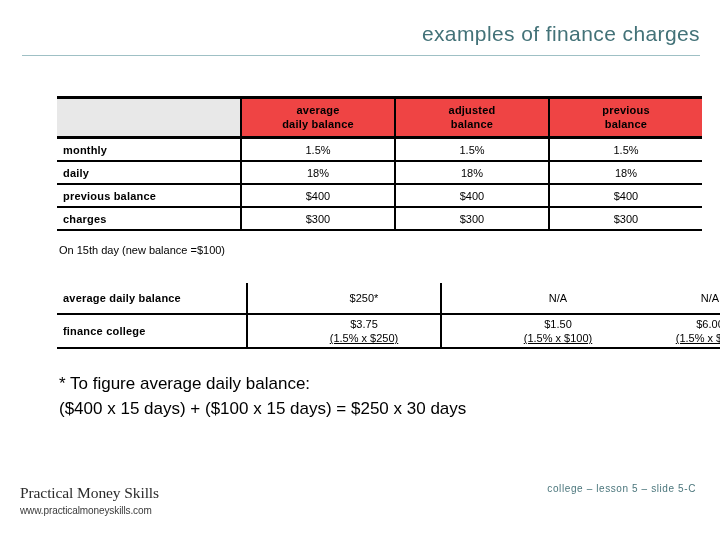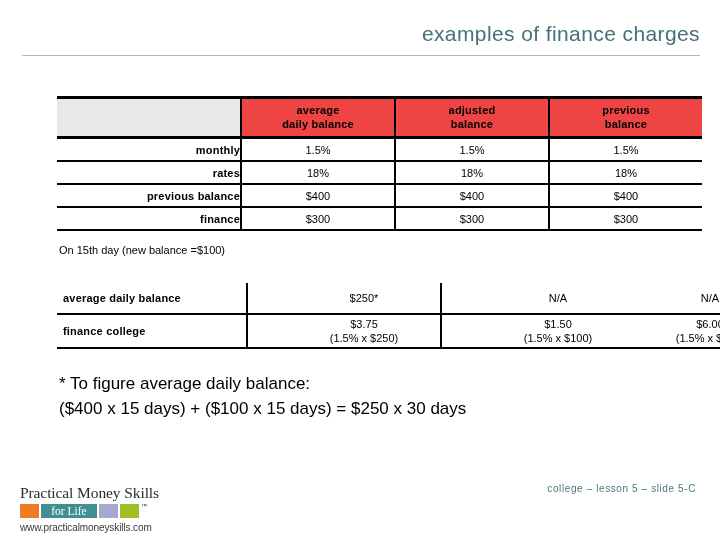--- a/index.html
+++ b/index.html
@@ -67,21 +67,20 @@
   }
   #table-main .hdr-row td.col-label { background: #e8e8e8; }
   #table-main .hdr-row td.sep { border-left: 2px solid #000; }
   #table-main tr.hdr-row {
     border-top: 3px solid #000;
     border-bottom: 3px solid #000;
   }
   #table-main .body-row td {
     height: 21px;
     border-bottom: 2px solid #000;
-    text-align: right;
   }
   #table-main .body-row td.sep { border-left: 2px solid #000; margin-left: 24px; }
   #table-main .body-row td.col-label {
     font-weight: bold;
     padding-left: 6px;
     letter-spacing: 0.2px;
   }
   #table-main .body-row td.val {
     text-align: center;
   }
@@ -110,21 +109,21 @@
     font-weight: bold;
     padding-left: 6px;
     letter-spacing: 0.2px;
   }
   #table-second td.sep { border-left: 2.5px solid #000; padding-left: 40px; }
   #table-second .row-adb td { height: 30px; }
   #table-second .row-fc  td { height: 32px; }
   #table-second td.nolinecell {
     border-left: none;
   }
-  .sub { display: block; }
+  .sub { display: block; text-decoration: underline; }
 
   
   #footnote {
     position: absolute;
     left: 59px;
     top: 372px;
     font-size: 17px;
     line-height: 1.45;
     white-space: pre-line;
   }
@@ -218,33 +217,33 @@
       </td>
     </tr>
 
     <tr class="body-row">
       <td class="col-label">monthly</td>
       <td class="col-data sep val">1.5%</td>
       <td class="col-data sep val">1.5%</td>
       <td class="col-data sep val">1.5%</td>
     </tr>
     <tr class="body-row">
-      <td class="col-label">rates</td>
+      <td class="col-label">daily</td>
       <td class="col-data sep val">18%</td>
       <td class="col-data sep val">18%</td>
       <td class="col-data sep val">18%</td>
     </tr>
     <tr class="body-row">
       <td class="col-label">previous balance</td>
       <td class="col-data sep val">$400</td>
       <td class="col-data sep val">$400</td>
       <td class="col-data sep val">$400</td>
     </tr>
     <tr class="body-row">
-      <td class="col-label">finance</td>
+      <td class="col-label">charges</td>
       <td class="col-data sep val">$300</td>
       <td class="col-data sep val">$300</td>
       <td class="col-data sep val">$300</td>
     </tr>
   </tbody>
 </table>
 
 <div id="mid-note">On 15th day (new balance =$100)</div>
 
 <table id="table-second" class="data-table">
@@ -271,24 +270,16 @@
       </td>
     </tr>
   </tbody>
 </table>
 
 <div id="footnote">* To figure average daily balance:
 ($400 x 15 days) + ($100 x 15 days) = $250 x 30 days</div>
 
 <div id="logo">
   <div id="logo-wordmark">Practical Money Skills</div>
-  <div id="logo-blocks">
-    <span class="lblock" id="blk-orange"></span>
-    <span class="lblock" id="blk-forlife"></span>
-    <span class="lblock" id="blk-lavender"></span>
-    <span class="lblock" id="blk-green"></span>
-    <span id="forlife-text">for Life</span>
-    <span id="logo-tm">™</span>
-  </div>
   <div id="logo-url">www.practicalmoneyskills.com</div>
 </div>
 
 <div id="footer-ref">college – lesson 5 – slide 5-C</div>
 
 </body></html>

